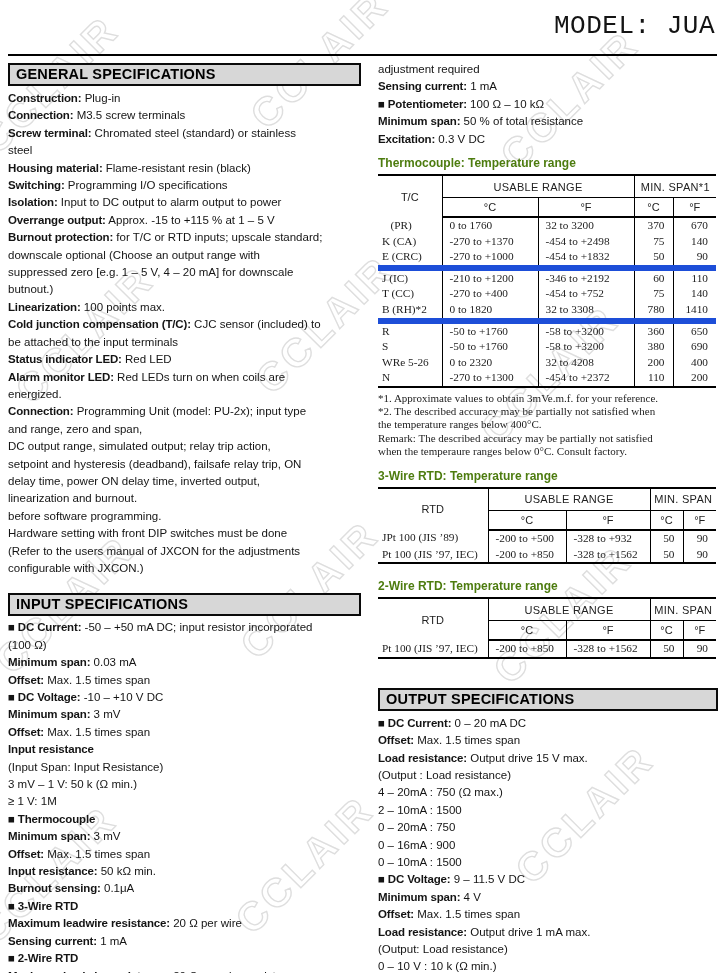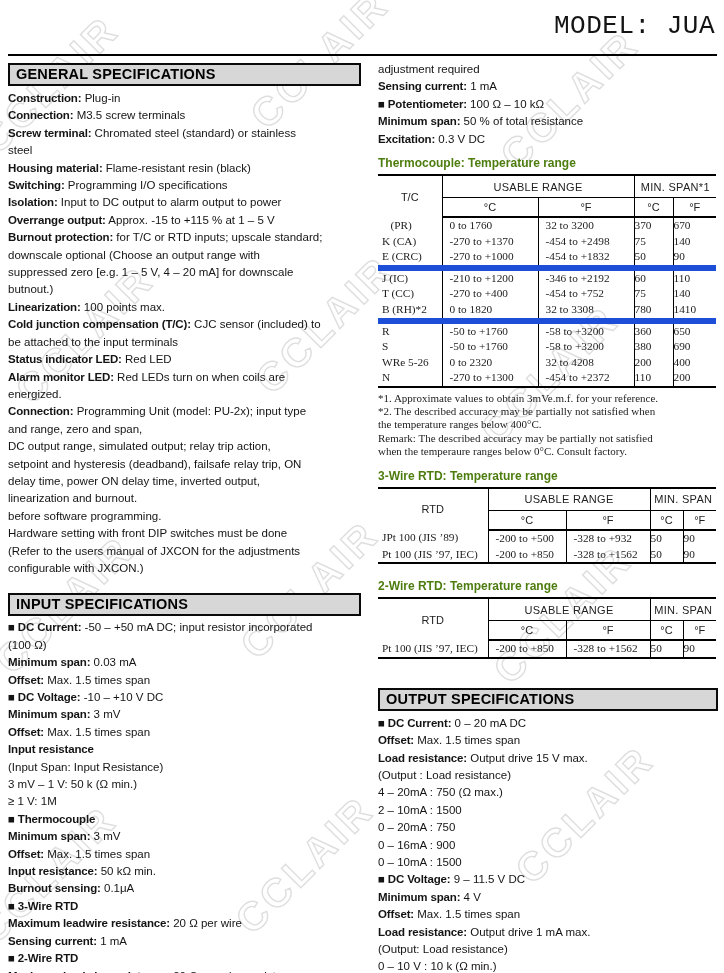--- a/index.html
+++ b/index.html
@@ -29,21 +29,21 @@
   .dtable th{font-family:"Liberation Sans",sans-serif;font-weight:normal;font-size:11px;
              text-align:center;padding:0;color:#222;}
   .dtable tr.ghr th{height:21px;}
   .dtable th.gh{border-bottom:1px solid #000;letter-spacing:.3px;}
   .dtable tr.subr th{height:18px;border-bottom:2px solid #000;}
   .dtable td{height:15.6px;line-height:15.6px;padding:0;overflow:hidden;}
   .dtable .bl{border-left:1px solid #000;}
   .dtable tr.gend td{border-bottom:6px solid #1d4ed8;}
   .dtable td.c1{padding-left:4px;white-space:nowrap;}
   .dtable td.cr{padding-left:7px;white-space:nowrap;}
-  .dtable td.cm{text-align:left;padding-right:8px;}
+  .dtable td.cm{text-align:right;padding-right:8px;}
   .t-tc .w1{width:64px}.t-tc .w2{width:96px}.t-tc .w3{width:96px}.t-tc .w4{width:39px}.t-tc .w5{width:43px}
   .t-rtd .w1{width:110px}.t-rtd .w2{width:78px}.t-rtd .w3{width:84px}.t-rtd .w4{width:33px}.t-rtd .w5{width:33px}
   
   .footnotes{font-family:"Liberation Serif",serif;font-size:11px;line-height:13.2px;
              margin-top:4px;color:#1c1c1c;}
   .footnotes .fn{white-space:nowrap;}
 </style>
 </head>
 <body>
 

